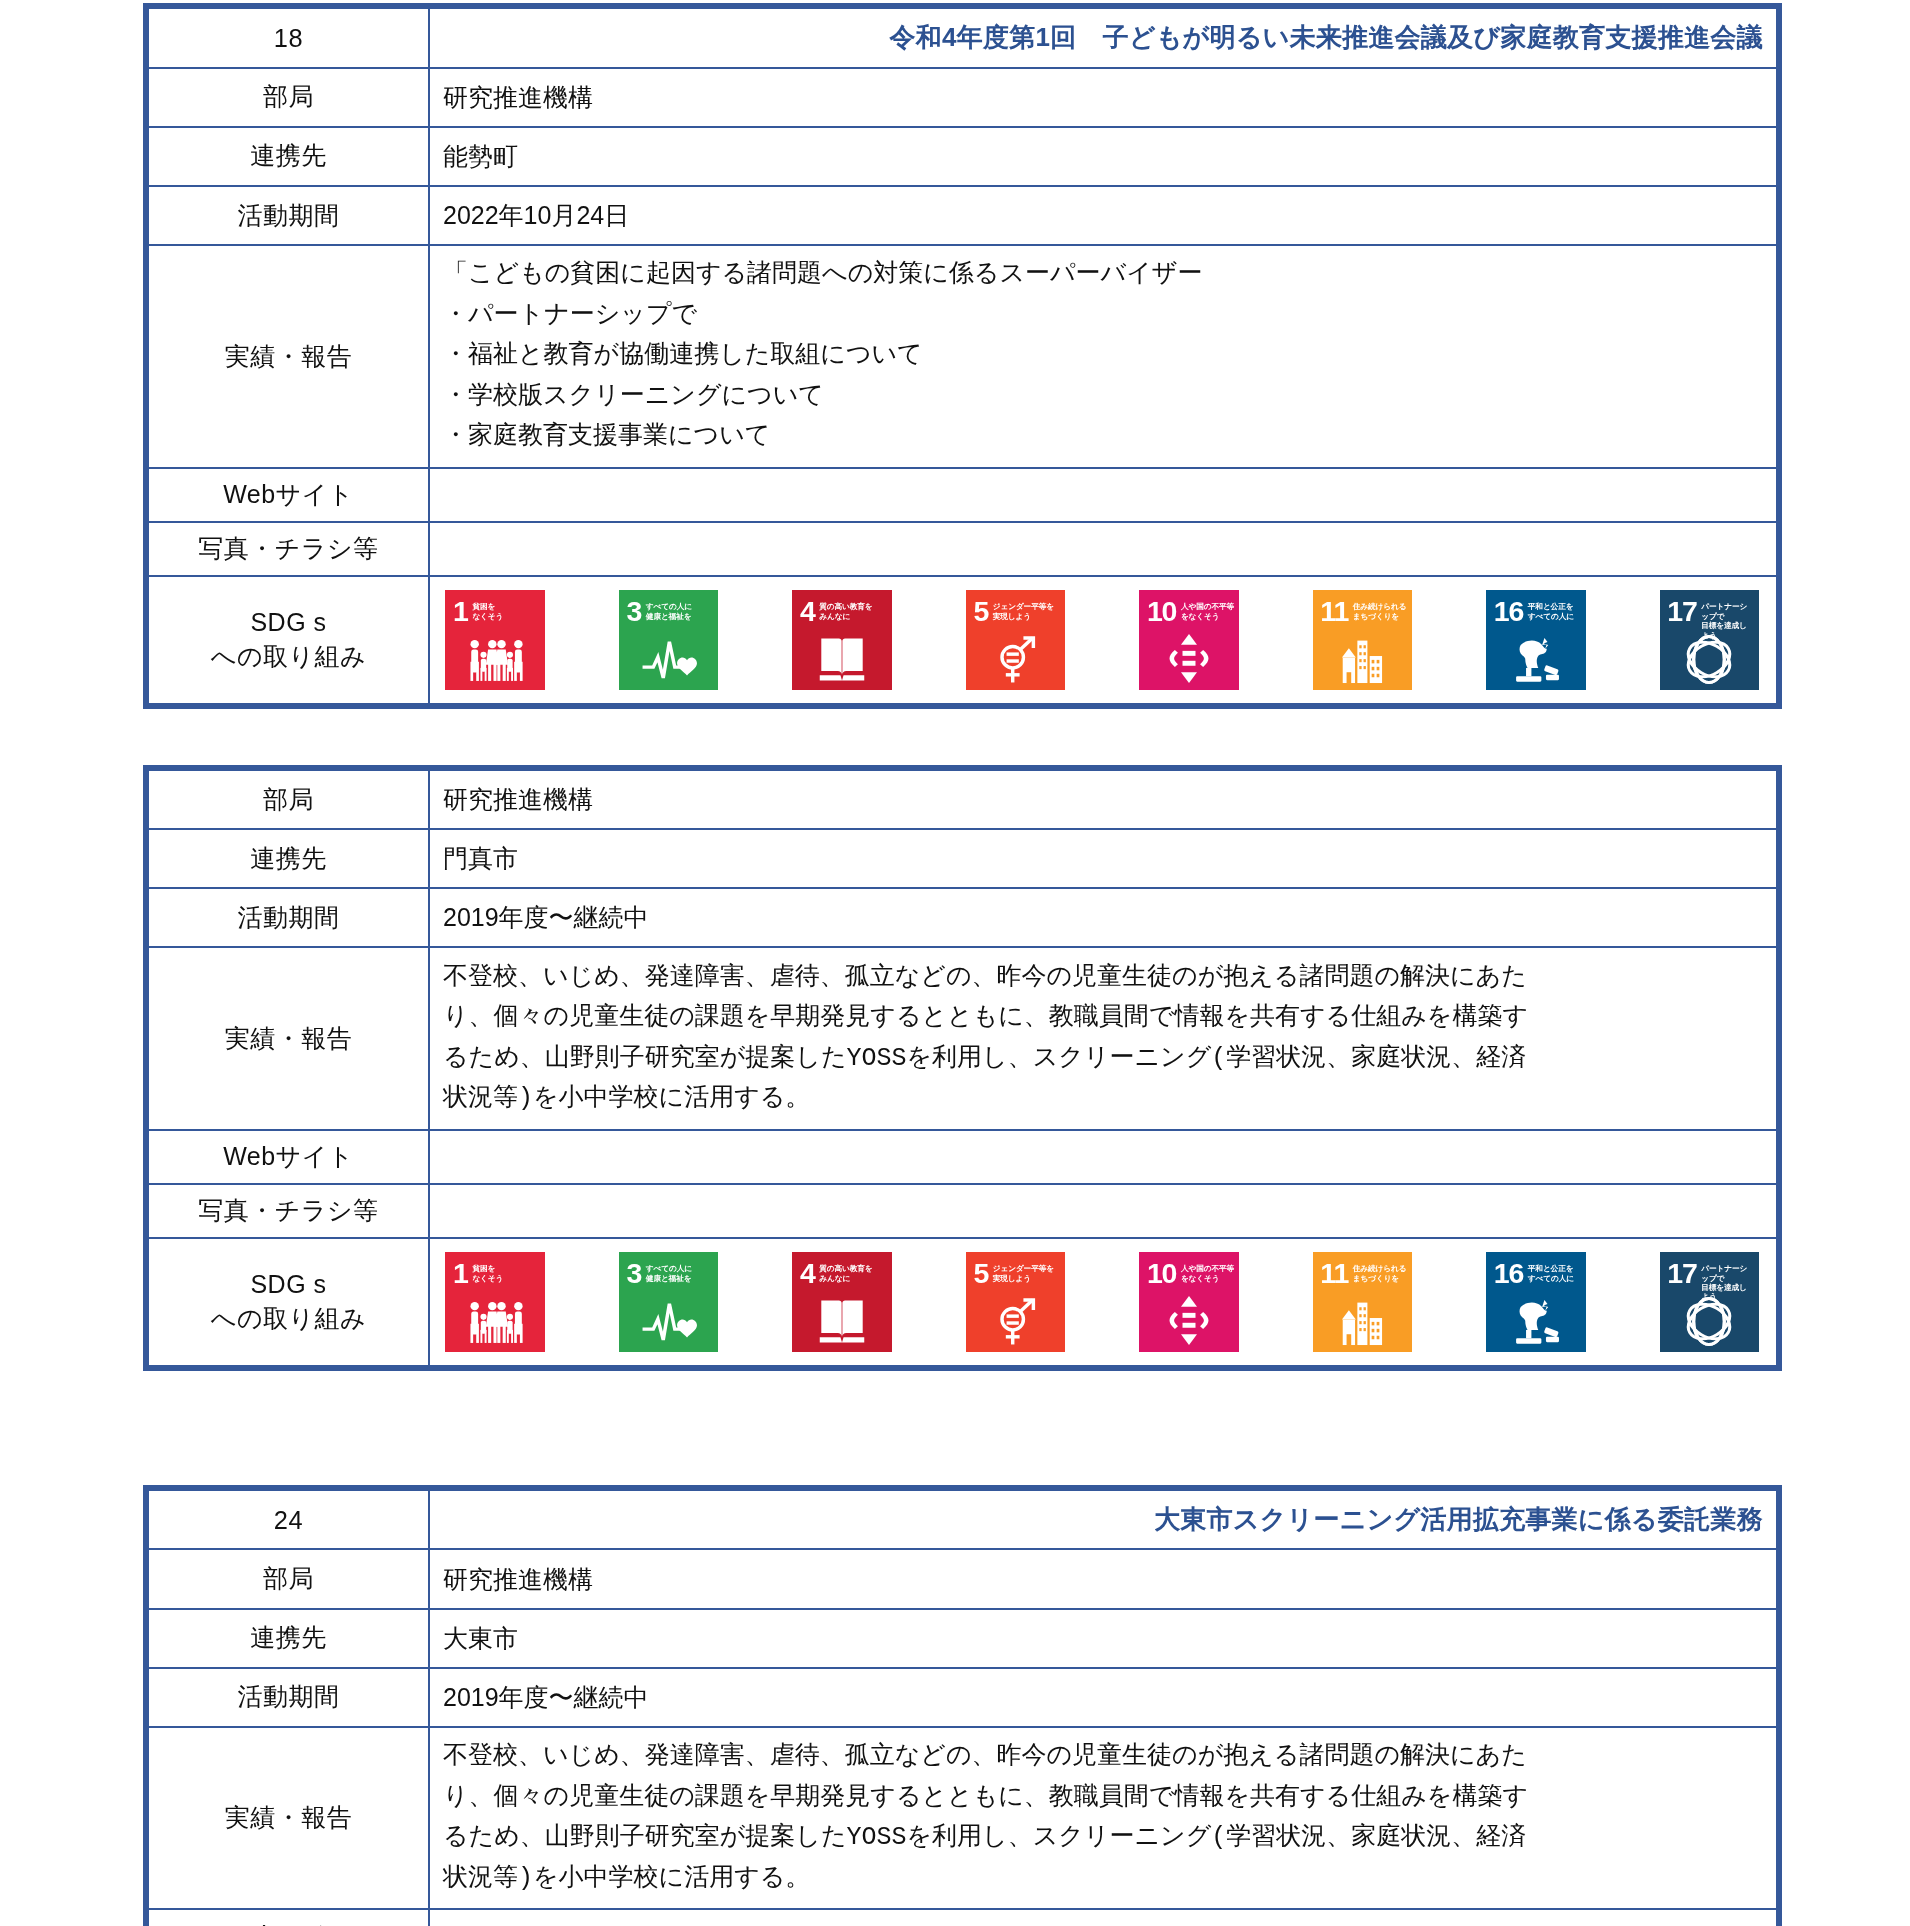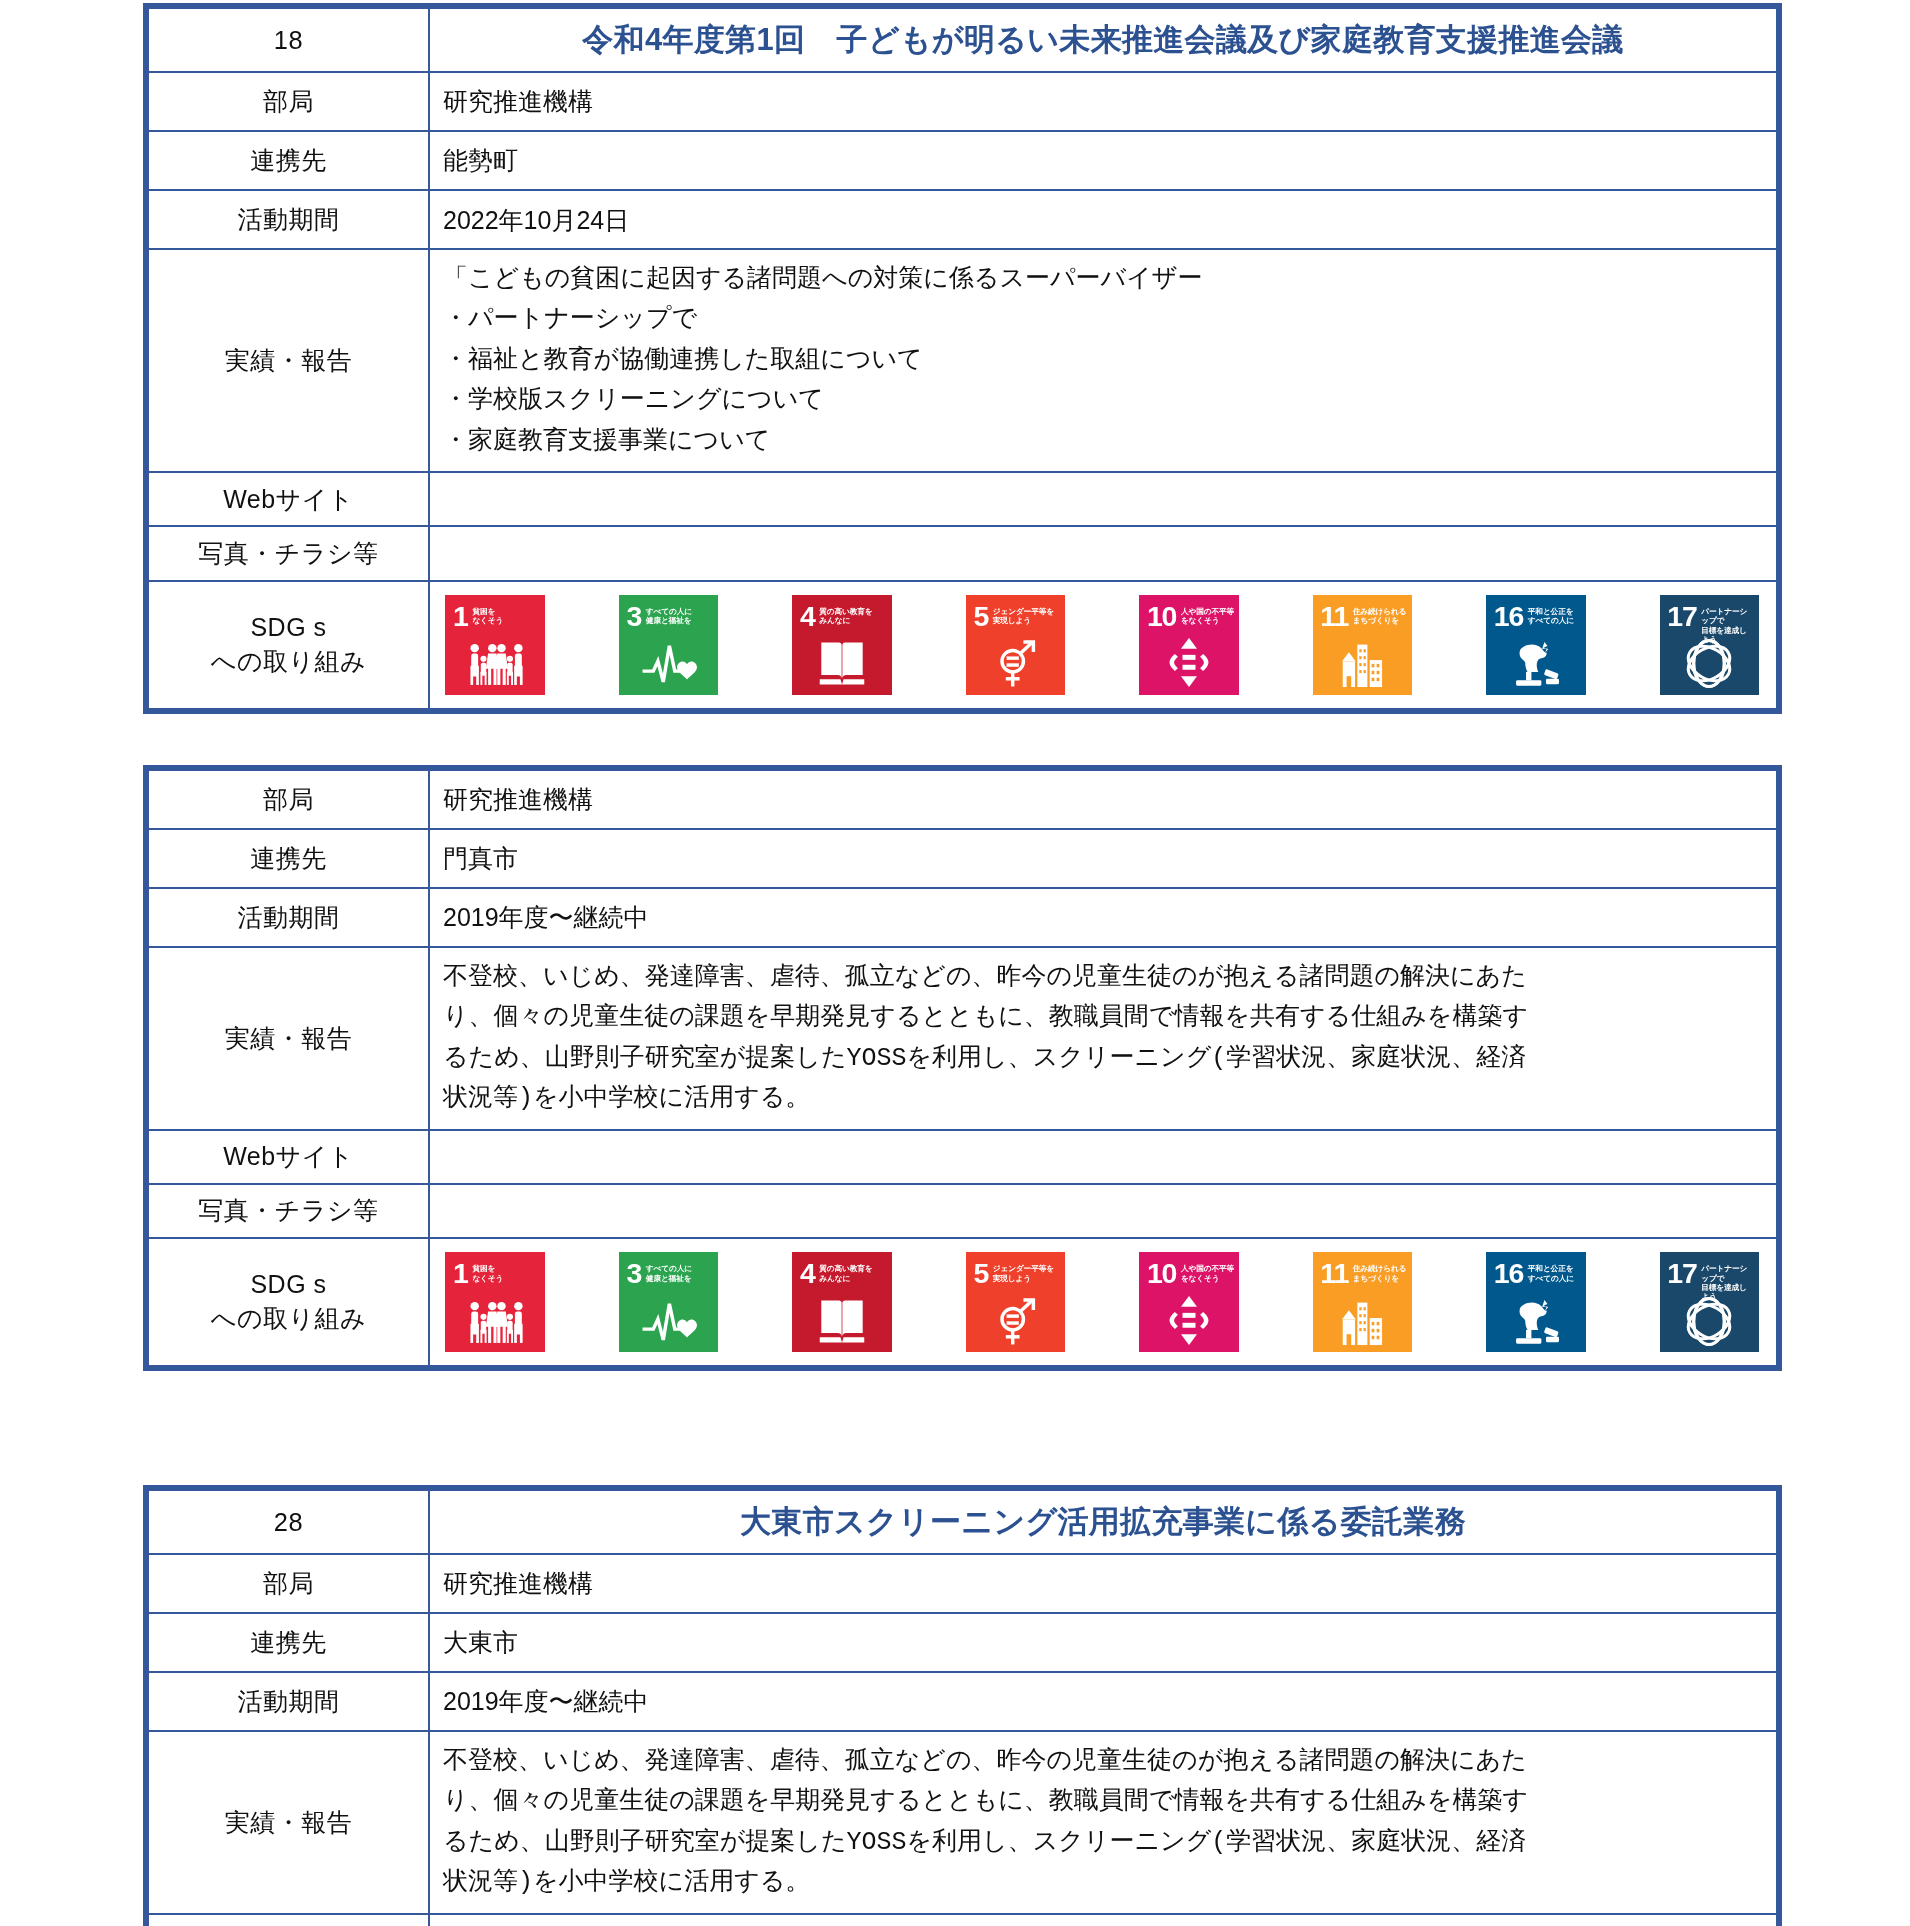--- a/index.html
+++ b/index.html
@@ -46,25 +46,25 @@
     padding:9.2px 13px;
     line-height:1.55;
   }
   td.num{
     text-align:center;
     font-size:25.4px;
     color:#111;
     padding:11.6px 3.9px;
   }
   td.title{
-    text-align:center;
-    font-size:31px;
+    text-align:right;
+    font-size:26px;
     font-weight:bold;
     color:#2c5191;
-    padding:10px 5px;
+    padding:10px 13px;
     letter-spacing:.01em;
   }
   .body-lines{font-size:25px;line-height:1.62;color:#111;font-family:Liberation Mono, monospace;}
   .body-lines div{white-space:pre;}
   .bullets div{white-space:pre;}
   td.empty{height:42px;}
   td.sdgrow{padding:13px 13px 13px 15.4px;}
 
   
   .sdgstrip{display:flex;align-items:flex-start;gap:0;}
@@ -550,21 +550,21 @@
         </td>
       </tr>
     </tbody>
       </table>
   </div>
 
   <div class="card" style="top:1485px;">
     <table class="grid">
       <tbody>
           <tr>
-        <td class="num lbl">28</td>
+        <td class="num lbl">24</td>
         <td class="title">大東市スクリーニング活用拡充事業に係る委託業務</td>
       </tr>
       <tr>
         <td class="lbl">部局</td>
         <td class="val">研究推進機構</td>
       </tr>
       <tr>
         <td class="lbl">連携先</td>
         <td class="val">大東市</td>
       </tr>

